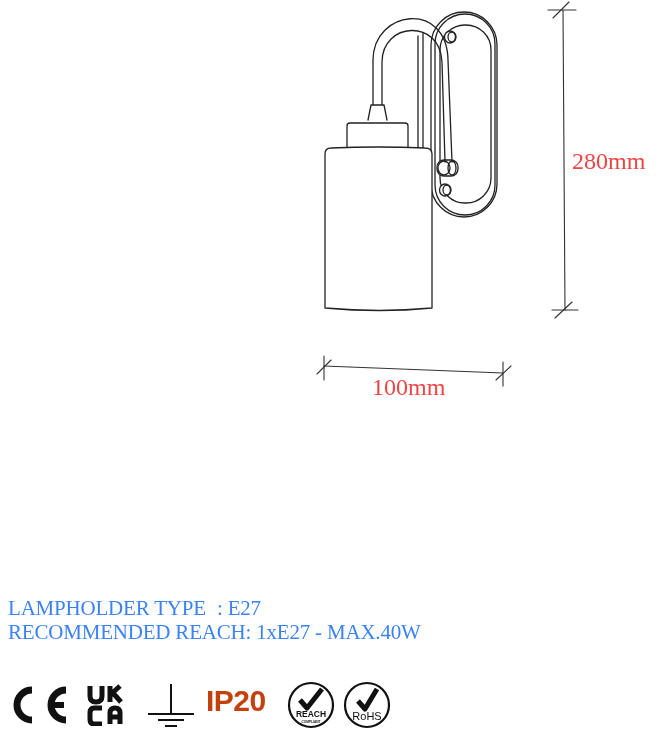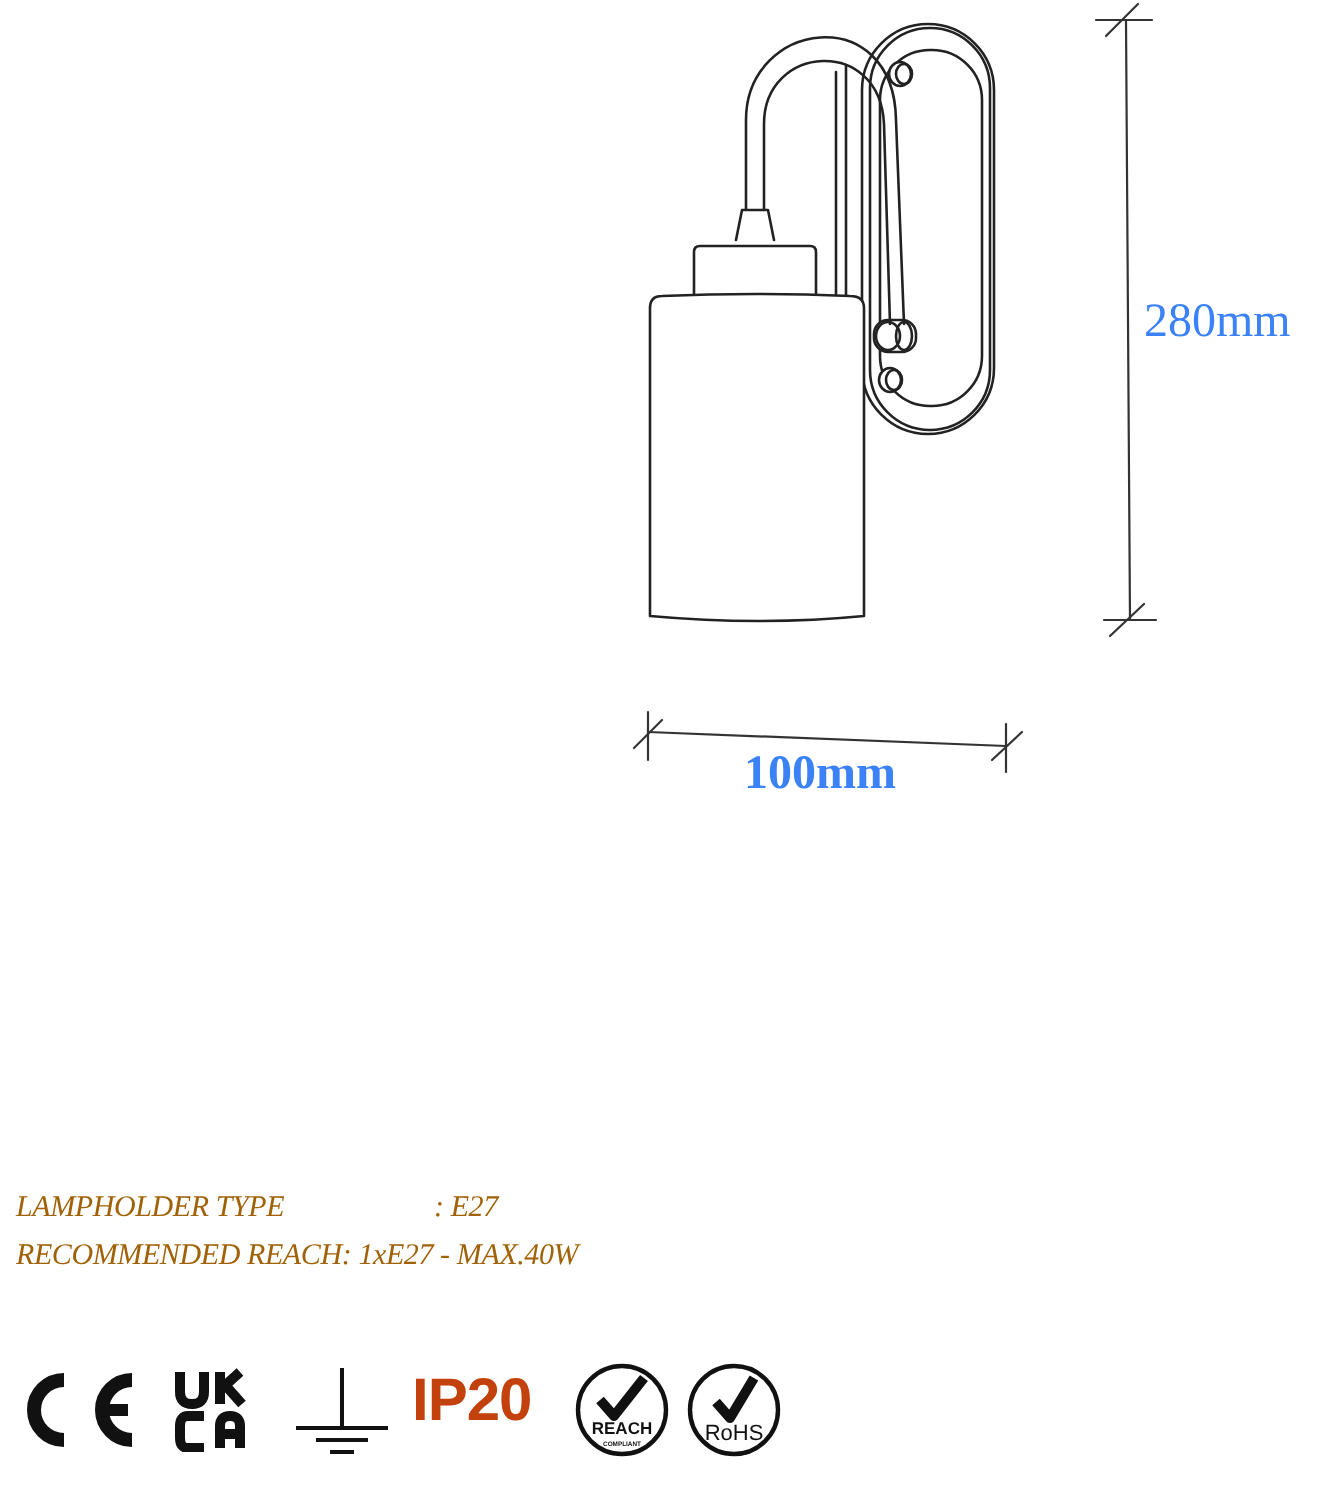--- a/index.html
+++ b/index.html
@@ -1,21 +1,21 @@
 <!DOCTYPE html>
 <html><head>
   <meta charset="utf-8">
   <style>
     html, body { margin: 0; padding: 0; background: #ffffff; }
     body { width: 670px; height: 750px; position: relative; overflow: hidden; font-family: "Liberation Serif", serif; color: #111; }
     #drawing { position: absolute; left: 0; top: 0; width: 670px; height: 420px; }
-    .dim-label { position: absolute; font-family: "Liberation Serif", serif; font-size: 24px; color: #3b82f6; white-space: nowrap; }
+    .dim-label { position: absolute; font-family: "Liberation Serif", serif; font-size: 24px; color: #ef4444; white-space: nowrap; }
     #dim-height-label { left: 572px; top: 148px; }
-    #dim-width-label { left: 372px; top: 374px; font-weight: bold; }
-    .spec { position: absolute; left: 8px; font-family: "Liberation Serif", serif; font-size: 15px; color: #a16207; white-space: nowrap; letter-spacing: -0.2px; font-style: italic; }
+    #dim-width-label { left: 372px; top: 374px; }
+    .spec { position: absolute; left: 8px; font-family: "Liberation Serif", serif; font-size: 21px; color: #3b82f6; white-space: nowrap; letter-spacing: -0.2px; }
     #spec-1 { top: 596px; }
     #spec-2 { top: 620px; }
     .spec .key { display: inline-block; }
     #spec-1 .key { width: 209px; }
     #certs { position: absolute; left: 10px; top: 680px; height: 50px; width: 390px; }
     .cert { position: absolute; top: 0; }
     .ip-text { position: absolute; left: 196px; top: 4px; font-family: "Liberation Sans", sans-serif; font-weight: bold; font-size: 30px; color: #c2410c; letter-spacing: -0.5px; }
     .badge-text { font-family: "Liberation Sans", sans-serif; font-weight: bold; }
   </style>
 </head>

